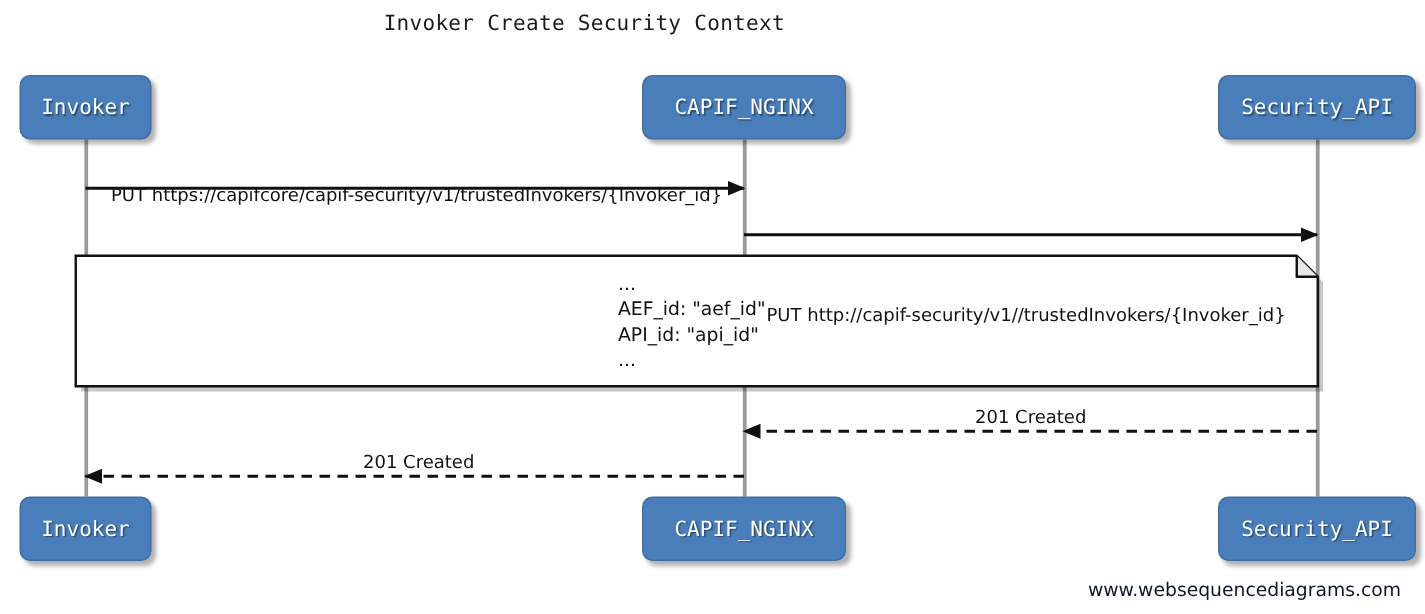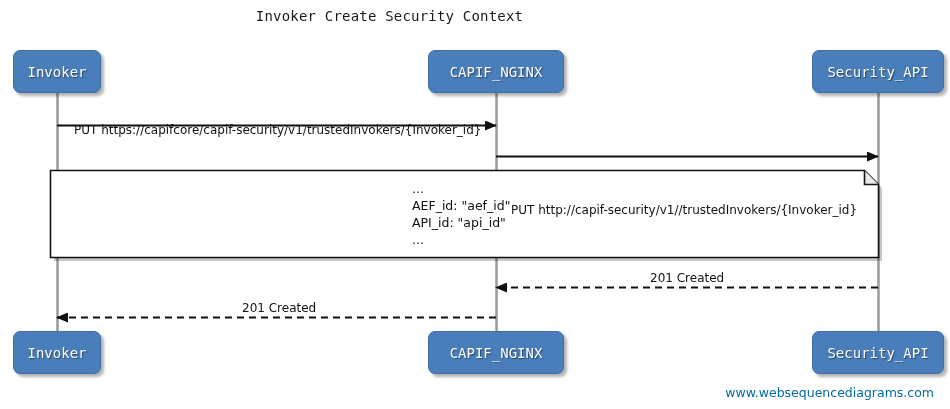--- a/index.html
+++ b/index.html
@@ -65,21 +65,21 @@
     color: #111111;
     line-height: 17px;
     white-space: pre;
   }
   .watermark {
     position: absolute;
     right: 16px;
     bottom: 9px;
     font-family: "DejaVu Sans", sans-serif;
     font-size: 12.5px;
-    color: #0369a1;
+    color: #0f172a;
     white-space: nowrap;
   }
 </style>
 </head>
 <body>
 
 <div id="diagram-root">
 
   <div class="diag-title">Invoker Create Security Context</div>
 

